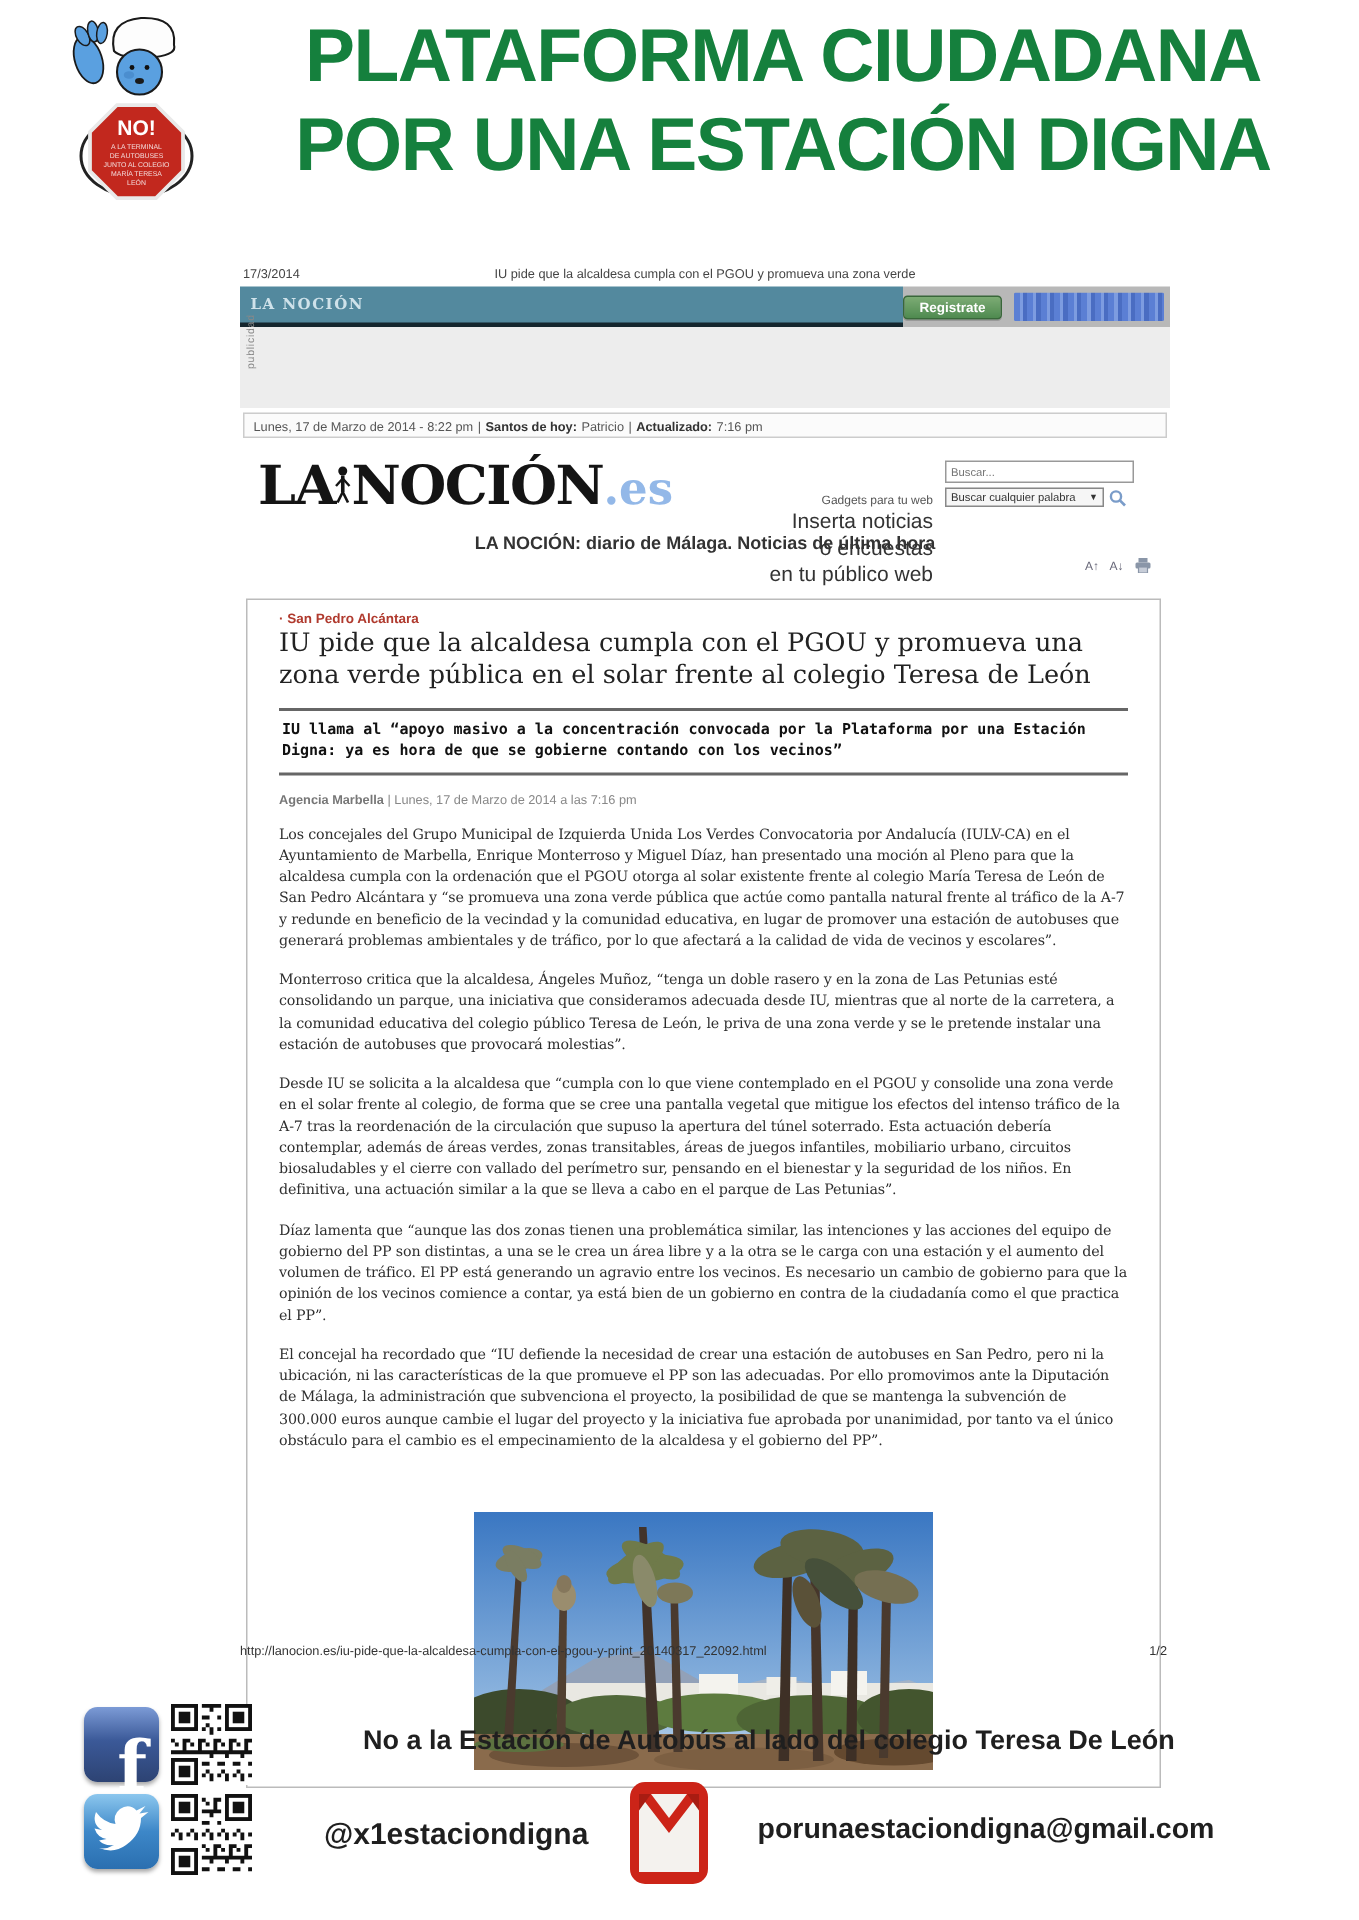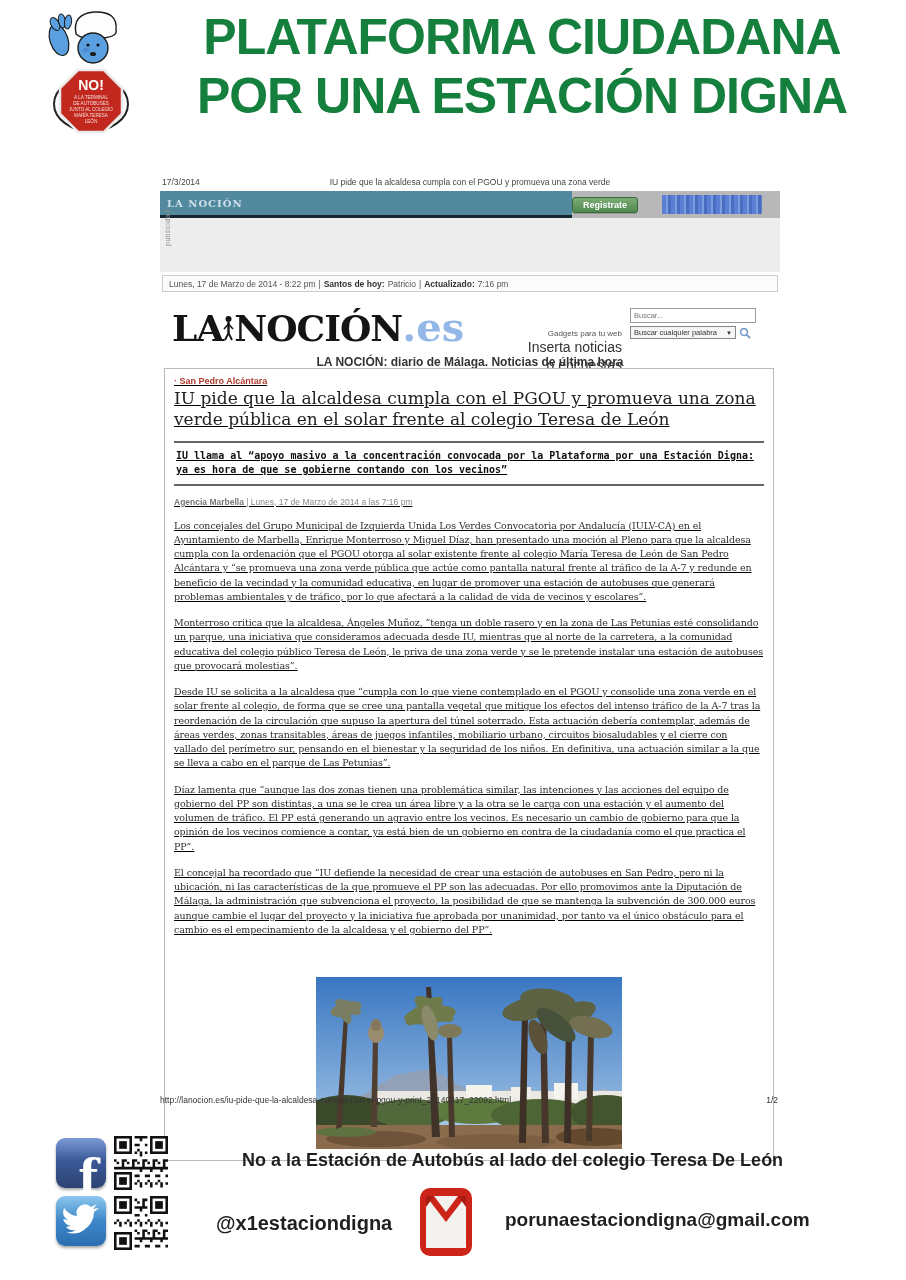--- a/index.html
+++ b/index.html
@@ -11,49 +11,49 @@
     font-weight:bold;font-size:50px;line-height:1.18;color:#15803d;letter-spacing:-1px;}
   
   .web{position:absolute;left:160px;top:174px;width:620px;height:936px;background:#fff;font-family:"Liberation Sans",sans-serif;}
   .printbar{position:absolute;top:0;left:0;right:0;height:16px;font-size:8.5px;color:#444;}
   .printbar .pdate{position:absolute;left:2px;top:3px;}
   .printbar .ptitle{position:absolute;left:0;right:0;top:3px;text-align:center;}
   .topbar{position:absolute;top:17px;left:0;right:0;height:27px;display:flex;}
   .topbar .brand{width:462px;background:#53899e;border-bottom:3px solid #15262e;color:#cfe2ea;
      font-family:"DejaVu Serif",serif;font-weight:bold;font-size:10px;letter-spacing:1px;
      display:flex;align-items:center;padding-left:7px;box-sizing:border-box;}
-  .topbar .rightzone{flex:1;background:#b8b8b8;display:flex;align-items:center;justify-content:flex-end;gap:24px;padding-right:18px;}
+  .topbar .rightzone{flex:1;background:#b8b8b8;display:flex;align-items:center;justify-content:flex-end;gap:8px;padding-right:4px;}
   .btn-register{background:linear-gradient(#7cab74,#4f8a50);border:1px solid #39673a;border-radius:3px;
      color:#fff;font-weight:bold;font-size:9px;padding:2px 10px;box-shadow:0 1px 0 #999;}
   .login-pixels{width:100px;height:19px;background:
      repeating-linear-gradient(90deg,#5b7fd4 0 4px,#7d9ce0 4px 6px,#4a6dc2 6px 9px),
      repeating-linear-gradient(0deg,rgba(255,255,255,.55) 0 2px,rgba(255,255,255,0) 2px 5px);
      border-radius:1px;}
   .grayzone{position:absolute;top:44px;left:0;right:0;height:54px;background:#ededed;}
   .vert-ad{position:absolute;left:4px;top:28px;font-size:7px;color:#888;transform:rotate(-90deg);transform-origin:left top;letter-spacing:.5px;}
   .datebar{position:absolute;top:101px;left:2px;right:2px;height:17px;background:#fbfbfb;border:1px solid #ccc;
      font-size:8.5px;color:#555;display:flex;align-items:center;padding-left:6px;box-sizing:border-box;gap:3px;}
   .datebar b{color:#333;}
   .masthead{position:absolute;top:123px;left:0;right:0;height:55px;}
   .nlogo{position:absolute;left:12px;top:6px;font-family:"DejaVu Serif",serif;font-weight:bold;
      font-size:36px;color:#141414;letter-spacing:-1px;white-space:nowrap;}
-  .nlogo .es{color:#93b8e8;font-size:40px;letter-spacing:0;}
+  .nlogo .es{color:#93b8e8;font-size:30px;letter-spacing:0;}
   .nlogo svg{vertical-align:baseline;}
   .gadgets{position:absolute;right:158px;top:4px;text-align:right;color:#333;line-height:1.25;}
   .gadgets .g1{font-size:8px;color:#555;margin-top:28px;}
   .gadgets .gb{font-size:14px;font-weight:normal;}
   .searchbox{position:absolute;right:10px;top:7px;width:140px;}
   .searchbox input{width:118px;height:11px;border:1px solid #999;font-size:7.5px;padding:1px 3px;color:#666;background:#fff;}
   .search-row{margin-top:3px;display:flex;align-items:center;gap:3px;}
   .fake-select{width:106px;height:13px;border:1px solid #888;background:#f6f6f6;font-size:7.5px;color:#333;
      display:flex;align-items:center;justify-content:space-between;padding:0 3px;box-sizing:border-box;}
   .tagline{position:absolute;top:181px;left:0;right:0;text-align:center;font-weight:bold;font-size:12px;color:#333;}
   .fonticons{position:absolute;top:198px;right:12px;font-size:8px;color:#667;display:flex;gap:7px;align-items:center;}
-  .articlebox{position:absolute;top:194px;left:4px;width:610px;background:#fff;border:1px solid #bbb;
-     padding:7px 9px;box-sizing:border-box;text-decoration:underline;}
+  .articlebox{position:absolute;top:225px;left:4px;width:610px;background:#fff;border:1px solid #bbb;
+     padding:7px 21px;box-sizing:border-box;}
   .cat{font-size:9px;font-weight:bold;color:#b03a2e;}
   .headline{font-family:"DejaVu Serif",serif;font-size:17px;line-height:1.25;color:#222;margin-top:2px;}
   .subhead{margin-top:10px;border-top:2px solid #666;border-bottom:2px solid #666;padding:6px 2px;
      font-family:"DejaVu Sans Mono",monospace;font-weight:bold;font-size:10px;line-height:1.45;color:#111;}
   .byline{margin-top:11px;font-size:8.5px;color:#888;}
   .byline b{color:#777;}
   .paras .para{font-family:"DejaVu Serif",serif;font-size:9.5px;letter-spacing:-0.1px;line-height:1.5;
      color:#2e2e2e;margin:12px 0 0 0;}
   .photo{width:306px;height:172px;margin:40px auto 4px auto;}
   .printfooter{position:absolute;bottom:2px;left:0;right:0;height:13px;font-size:8.5px;color:#333;}

